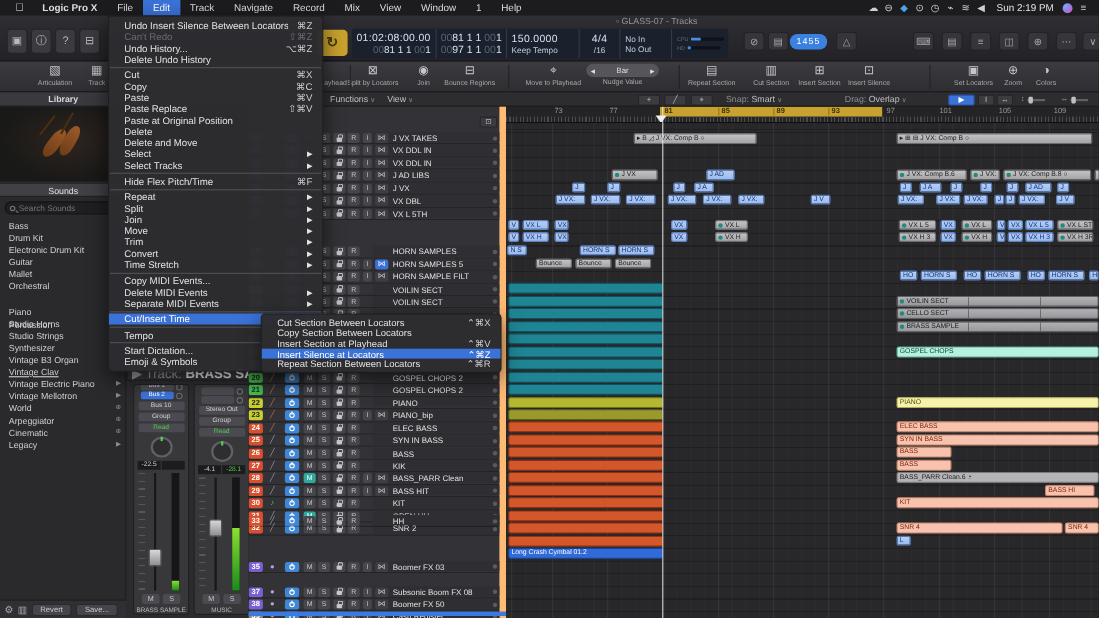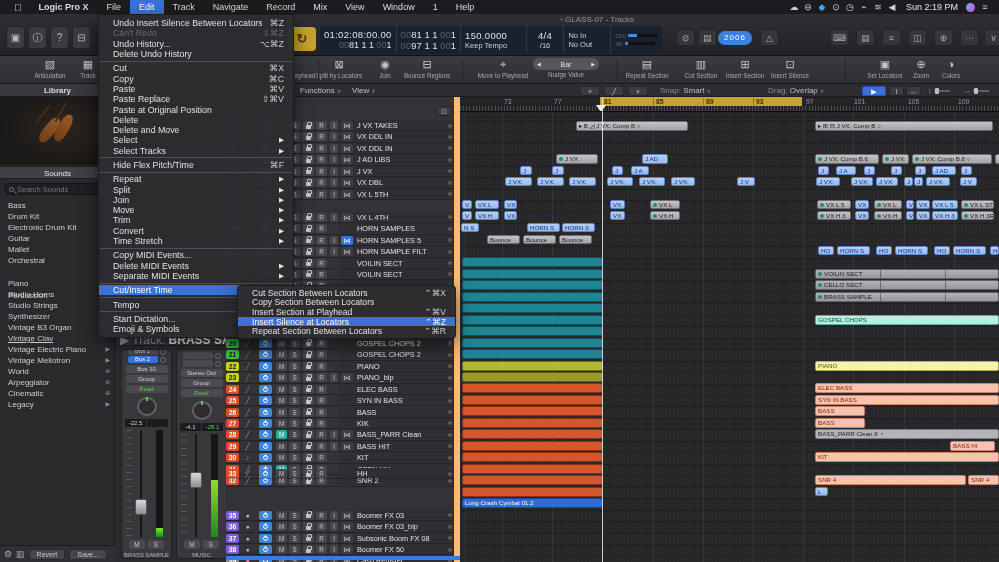--- a/index.html
+++ b/index.html
@@ -272,21 +272,21 @@
             </span>
           </div>
         <div style="display:flex;align-items:center;gap:2px">
             <span class="meterlab">HD</span>
             <span class="mbar">
               <i style="width:12%"></i>
             </span>
           </div>
       </div>
     </div>
-    <div id="countin">2006</div>
+    <div id="countin">1455</div>
     <div id="trbtns">
         <div class="trbtn" style="left: 676px;">⊘</div>
         <div class="trbtn" style="left: 698px;">▤</div>
         <div class="trbtn" style="left: 760px;">△</div>
         <div class="trbtn" style="left: 830px;">⌨</div>
         <div class="trbtn" style="left: 856px;">▤</div>
         <div class="trbtn" style="left: 882px;">≡</div>
         <div class="trbtn" style="left: 908px;">◫</div>
         <div class="trbtn" style="left: 934px;">⊕</div>
         <div class="trbtn" style="left: 960px;">⋯</div>
@@ -608,36 +608,20 @@
         <div class="cell cs">S</div>
         <div class="cell clk">
           <span class="lk"></span>
         </div>
         <div class="cell cr">R</div>
         <div class="cell ci">I</div>
         <div class="cell cfx">⋈</div>
         <div class="tname">VX L 5TH</div>
         <div class="fdot"></div>
       </div>
-      <div class="trow" style="top: 114.68px;">
-        <div class="namezone"></div>
-        <div class="cell badge" style="background: rgb(74, 127, 193); color: rgb(255, 255, 255);">9</div>
-        <div class="cell ticon" style="color: rgb(154, 154, 158);">╱</div>
-        <div class="cell pwr"><span class="pwrg"></span></div>
-        <div class="cell cm">M</div>
-        <div class="cell cs">S</div>
-        <div class="cell clk">
-          <span class="lk"></span>
-        </div>
-        <div class="cell cr">R</div>
-        <div class="cell ci">I</div>
-        <div class="cell cfx">⋈</div>
-        <div class="tname">VX L 4TH</div>
-        <div class="fdot"></div>
-      </div>
       <div class="trow" style="top: 126.14px;">
         <div class="namezone"></div>
         <div class="cell badge" style="background: rgb(74, 127, 193); color: rgb(255, 255, 255);">10</div>
         <div class="cell ticon" style="color: rgb(154, 154, 158);">╱</div>
         <div class="cell pwr"><span class="pwrg"></span></div>
         <div class="cell cm">M</div>
         <div class="cell cs">S</div>
         <div class="cell clk">
           <span class="lk"></span>
         </div>
@@ -984,36 +968,20 @@
         <div class="cell pwr"><span class="pwrg"></span></div>
         <div class="cell cm">M</div>
         <div class="cell cs">S</div>
         <div class="cell clk">
           <span class="lk"></span>
         </div>
         <div class="cell cr">R</div>
         <div class="cell ci">I</div>
         <div class="cell cfx">⋈</div>
         <div class="tname">Boomer FX 03</div>
-        <div class="fdot"></div>
-      </div>
-      <div class="trow" style="top: 424.1px;">
-        <div class="namezone"></div>
-        <div class="cell badge" style="background: rgb(122, 95, 208); color: rgb(255, 255, 255);">36</div>
-        <div class="cell ticon" style="color: rgb(184, 160, 232);">●</div>
-        <div class="cell pwr"><span class="pwrg"></span></div>
-        <div class="cell cm">M</div>
-        <div class="cell cs">S</div>
-        <div class="cell clk">
-          <span class="lk"></span>
-        </div>
-        <div class="cell cr">R</div>
-        <div class="cell ci">I</div>
-        <div class="cell cfx">⋈</div>
-        <div class="tname">Boomer FX 03_bip</div>
         <div class="fdot"></div>
       </div>
       <div class="trow" style="top: 435.56px;">
         <div class="namezone"></div>
         <div class="cell badge" style="background: rgb(122, 95, 208); color: rgb(255, 255, 255);">37</div>
         <div class="cell ticon" style="color: rgb(184, 160, 232);">●</div>
         <div class="cell pwr"><span class="pwrg"></span></div>
         <div class="cell cm">M</div>
         <div class="cell cs">S</div>
         <div class="cell clk">

